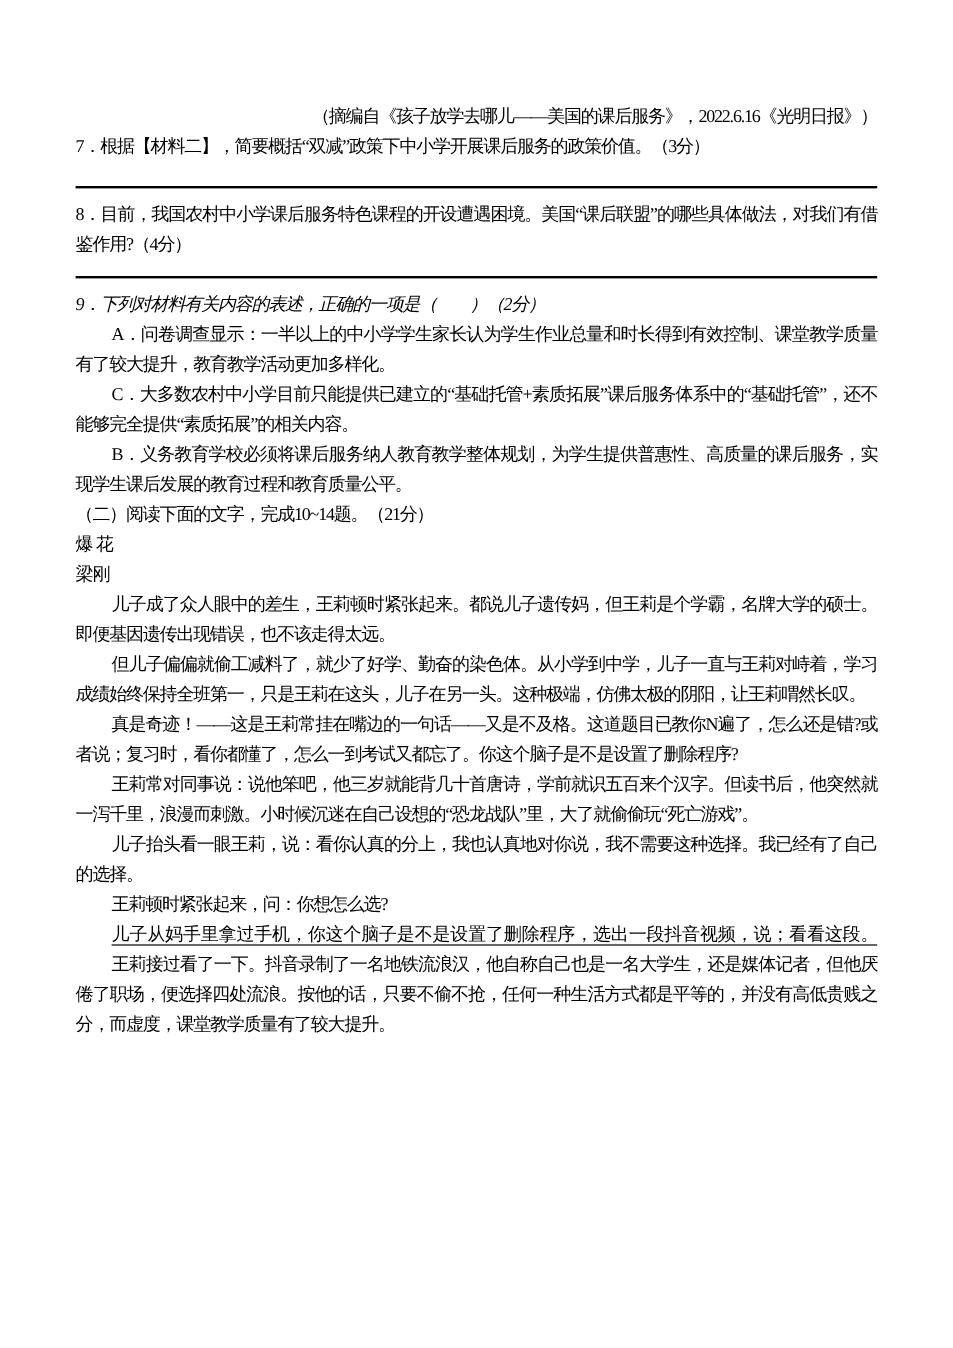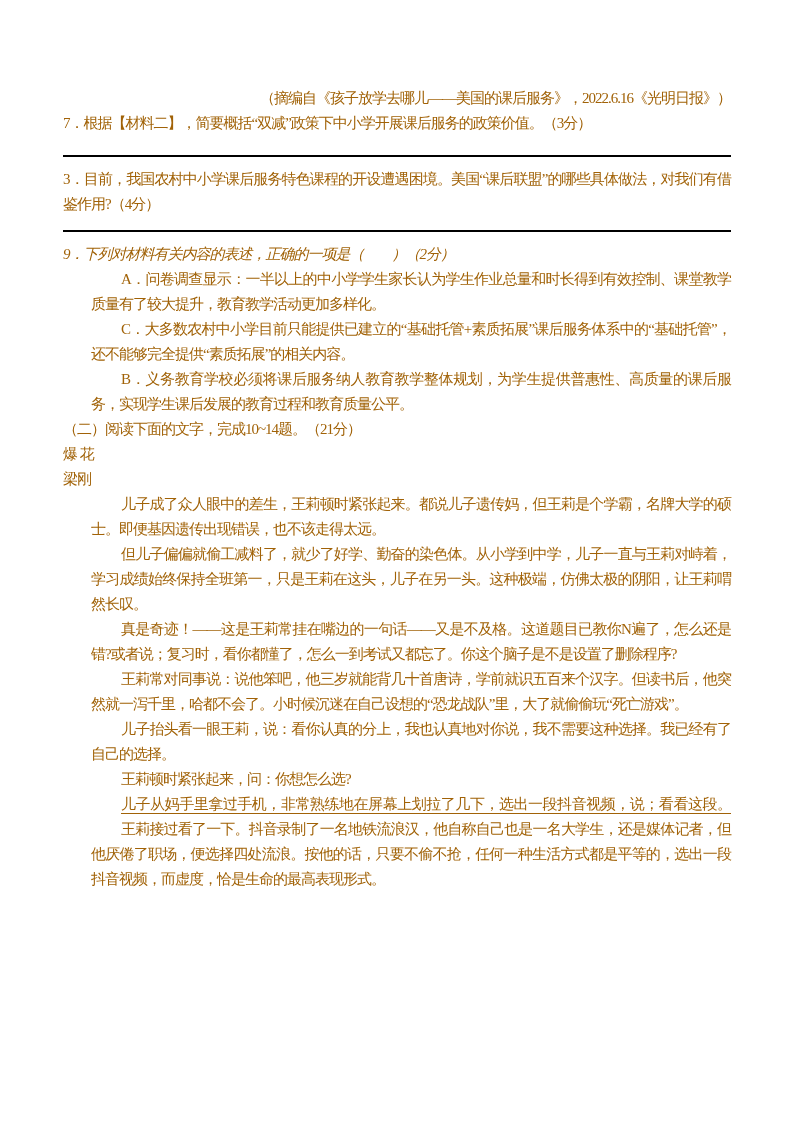--- a/index.html
+++ b/index.html
@@ -7,38 +7,38 @@
     padding: 0;
     background: #ffffff;
   }
   .page {
     position: relative;
     width: 794px;
     height: 1123px;
     background: #ffffff;
     overflow: hidden;
     font-family: "Liberation Serif", "DejaVu Serif", serif;
-    color: #a16207;
+    color: #000000;
   }
   .content {
     position: absolute;
     left: 63px;
     top: 86px;
     width: 668px;
     font-size: 15px;
     letter-spacing: -1px;
     line-height: 25px;
   }
   .line {
     margin: 0;
     text-align: justify;
   }
   .right  { text-align: right; }
   .center { text-align: left; }
-  .indent { text-indent: 2em; margin-left: 28px; }
+  .indent { text-indent: 2em; }
   .divider {
     height: 0;
     border: none;
     border-top: 2px solid #000000;
     width: 100%;
   }
   .divider.d1 { margin: 19px 0 10px 0; }
   .divider.d2 { margin: 13px 0 10px 0; }
   .q9 { margin-top: 0; font-style: italic; }
   .underlined {
@@ -53,37 +53,37 @@
 
 <div class="page">
   <div class="content">
 
     <p class="line right">（摘编自《孩子放学去哪儿——美国的课后服务》，2022.6.16《光明日报》）</p>
 
     <p class="line">7．根据【材料二】，简要概括“双减”政策下中小学开展课后服务的政策价值。（3分）</p>
 
     <div class="divider d1"></div>
 
-    <p class="line">3．目前，我国农村中小学课后服务特色课程的开设遭遇困境。美国“课后联盟”的哪些具体做法，对我们有借鉴作用?（4分）</p>
+    <p class="line">8．目前，我国农村中小学课后服务特色课程的开设遭遇困境。美国“课后联盟”的哪些具体做法，对我们有借鉴作用?（4分）</p>
 
     <div class="divider d2"></div>
 
     <p class="line q9">9．下列对材料有关内容的表述，正确的一项是（　　）（2分）</p>
     <p class="line indent">A．问卷调查显示：一半以上的中小学学生家长认为学生作业总量和时长得到有效控制、课堂教学质量有了较大提升，教育教学活动更加多样化。</p>
     <p class="line indent">C．大多数农村中小学目前只能提供已建立的“基础托管+素质拓展”课后服务体系中的“基础托管”，还不能够完全提供“素质拓展”的相关内容。</p>
     <p class="line indent">B．义务教育学校必须将课后服务纳人教育教学整体规划，为学生提供普惠性、高质量的课后服务，实现学生课后发展的教育过程和教育质量公平。</p>
 
     <p class="line">（二）阅读下面的文字，完成10~14题。（21分）</p>
 
     <p class="line center">爆 花</p>
     <p class="line center">梁刚</p>
 
     <p class="line indent">儿子成了众人眼中的差生，王莉顿时紧张起来。都说儿子遗传妈，但王莉是个学霸，名牌大学的硕士。即便基因遗传出现错误，也不该走得太远。</p>
     <p class="line indent">但儿子偏偏就偷工减料了，就少了好学、勤奋的染色体。从小学到中学，儿子一直与王莉对峙着，学习成绩始终保持全班第一，只是王莉在这头，儿子在另一头。这种极端，仿佛太极的阴阳，让王莉喟然长叹。</p>
     <p class="line indent">真是奇迹！——这是王莉常挂在嘴边的一句话——又是不及格。这道题目已教你N遍了，怎么还是错?或者说；复习时，看你都懂了，怎么一到考试又都忘了。你这个脑子是不是设置了删除程序?</p>
-    <p class="line indent">王莉常对同事说：说他笨吧，他三岁就能背几十首唐诗，学前就识五百来个汉字。但读书后，他突然就一泻千里，哈都不会了。小时候沉迷在自己设想的“恐龙战队”里，大了就偷偷玩“死亡游戏”。</p>
+    <p class="line indent">王莉常对同事说：说他笨吧，他三岁就能背几十首唐诗，学前就识五百来个汉字。但读书后，他突然就一泻千里，浪漫而刺激。小时候沉迷在自己设想的“恐龙战队”里，大了就偷偷玩“死亡游戏”。</p>
     <p class="line indent">儿子抬头看一眼王莉，说：看你认真的分上，我也认真地对你说，我不需要这种选择。我已经有了自己的选择。</p>
     <p class="line indent">王莉顿时紧张起来，问：你想怎么选?</p>
-    <p class="line indent underlined">儿子从妈手里拿过手机，非常熟练地在屏幕上划拉了几下，选出一段抖音视频，说；看看这段。</p>
-    <p class="line indent">王莉接过看了一下。抖音录制了一名地铁流浪汉，他自称自己也是一名大学生，还是媒体记者，但他厌倦了职场，便选择四处流浪。按他的话，只要不偷不抢，任何一种生活方式都是平等的，选出一段抖音视频，而虚度，恰是生命的最高表现形式。</p>
+    <p class="line indent underlined">儿子从妈手里拿过手机，你这个脑子是不是设置了删除程序，选出一段抖音视频，说；看看这段。</p>
+    <p class="line indent">王莉接过看了一下。抖音录制了一名地铁流浪汉，他自称自己也是一名大学生，还是媒体记者，但他厌倦了职场，便选择四处流浪。按他的话，只要不偷不抢，任何一种生活方式都是平等的，并没有高低贵贱之分，而虚度，课堂教学质量有了较大提升。</p>
 
   </div>
 </div>
 
 </body></html>

